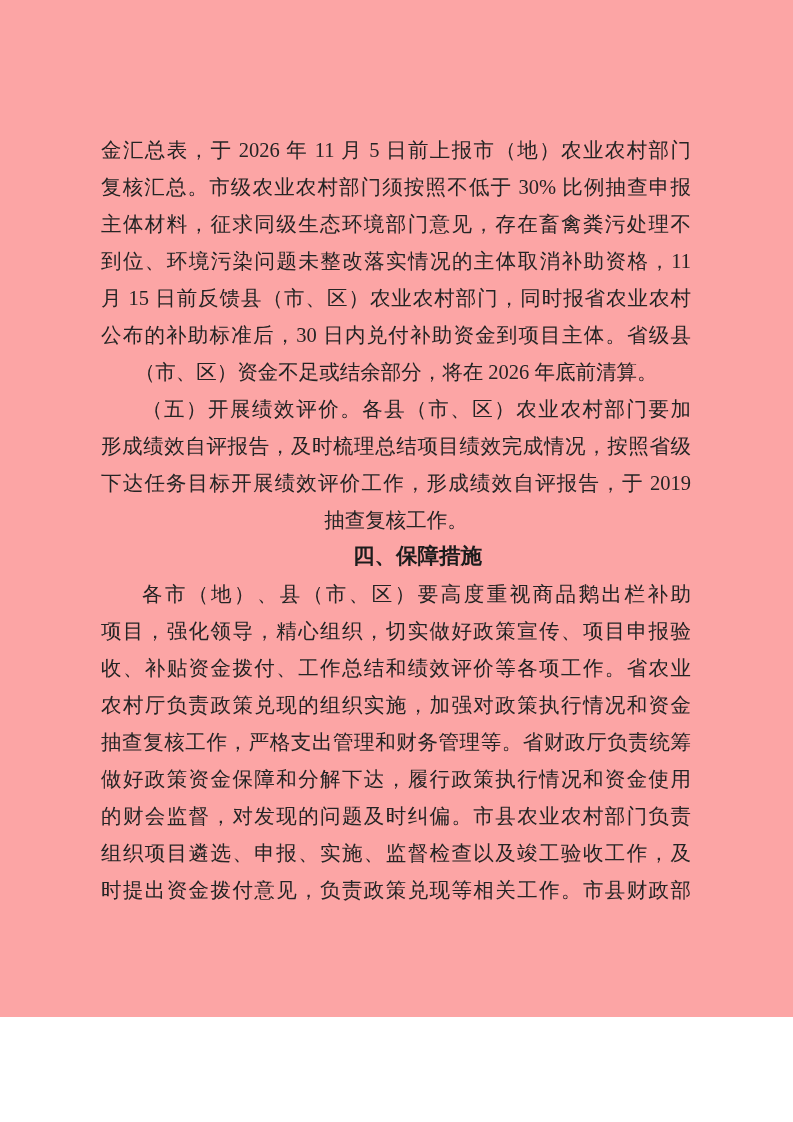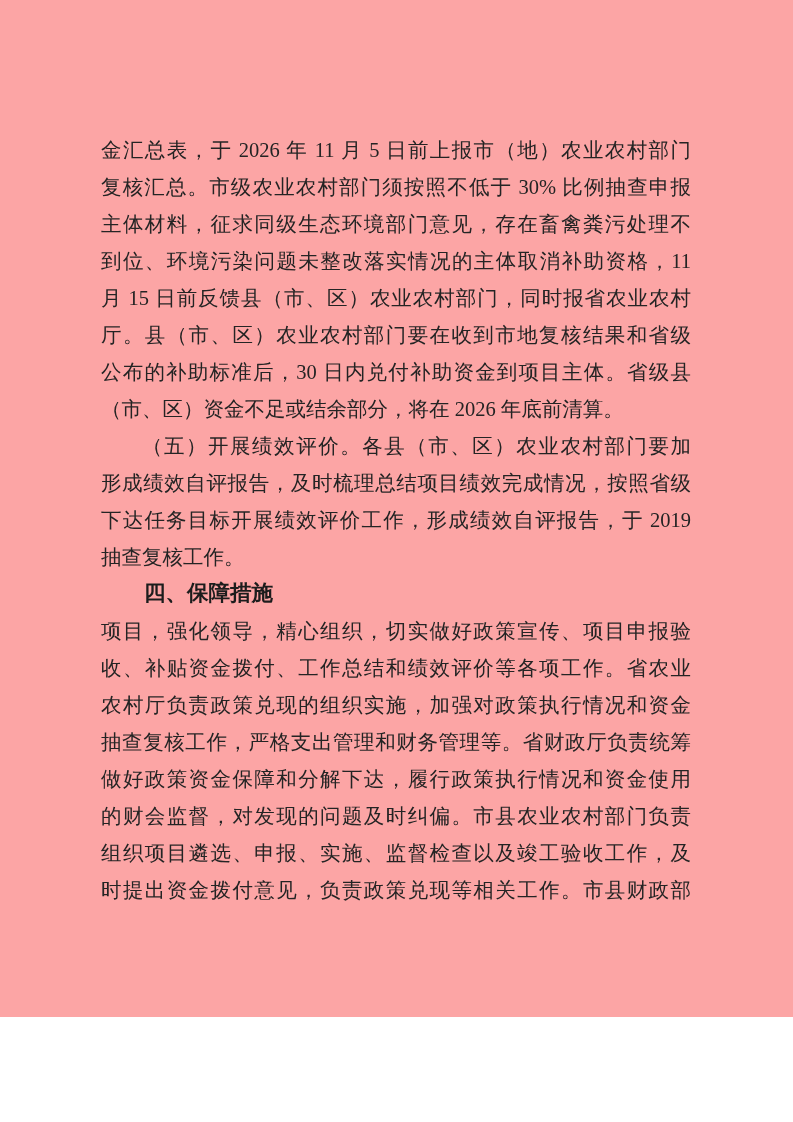--- a/index.html
+++ b/index.html
@@ -19,21 +19,21 @@
     left: 101px;
     top: 132px;
     width: 590px;
   }
   .line {
     font-family: "Liberation Serif", "DejaVu Serif", serif;
     font-size: 20.5px;
     line-height: 37px;
     height: 37px;
     color: #242424;
-    text-align: left;
+    text-align: center;
     overflow: visible;
   }
   .j {
     text-align: justify;
     text-align-last: justify;
   }
   .ind {
     text-indent: 2em;
   }
   .heading {
@@ -58,28 +58,28 @@
 </head>
 <body>
 
 <div class="page">
   <div class="content">
     <div class="line j">金汇总表，于 2026 年 11 月 5 日前上报市（地）农业农村部门</div>
     <div class="line j">复核汇总。市级农业农村部门须按照不低于 30% 比例抽查申报</div>
     <div class="line j">主体材料，征求同级生态环境部门意见，存在畜禽粪污处理不</div>
     <div class="line j">到位、环境污染问题未整改落实情况的主体取消补助资格，11</div>
     <div class="line j">月 15 日前反馈县（市、区）农业农村部门，同时报省农业农村</div>
-    <div class="line j">厅。县（市、区）农业农村部门要在收到市地复核结果和省级</div>
     <div class="line j">公布的补助标准后，30 日内兑付补助资金到项目主体。省级县</div>
     <div class="line">（市、区）资金不足或结余部分，将在 2026 年底前清算。</div>
     <div class="line j ind">（五）开展绩效评价。各县（市、区）农业农村部门要加</div>
     <div class="line j">形成绩效自评报告，及时梳理总结项目绩效完成情况，按照省级</div>
     <div class="line j">下达任务目标开展绩效评价工作，形成绩效自评报告，于 2019</div>
     <div class="line">抽查复核工作。</div>
     <div class="line heading ind">四、保障措施</div>
+    <div class="line j ind">各市（地）、县（市、区）要高度重视商品鹅出栏补助</div>
     <div class="line j">项目，强化领导，精心组织，切实做好政策宣传、项目申报验</div>
     <div class="line j">收、补贴资金拨付、工作总结和绩效评价等各项工作。省农业</div>
     <div class="line j">农村厅负责政策兑现的组织实施，加强对政策执行情况和资金</div>
     <div class="line j">抽查复核工作，严格支出管理和财务管理等。省财政厅负责统筹</div>
     <div class="line j">做好政策资金保障和分解下达，履行政策执行情况和资金使用</div>
     <div class="line j">的财会监督，对发现的问题及时纠偏。市县农业农村部门负责</div>
     <div class="line j">组织项目遴选、申报、实施、监督检查以及竣工验收工作，及</div>
     <div class="line j">时提出资金拨付意见，负责政策兑现等相关工作。市县财政部</div>
   </div>
   <div class="footer">— 24 —</div>

